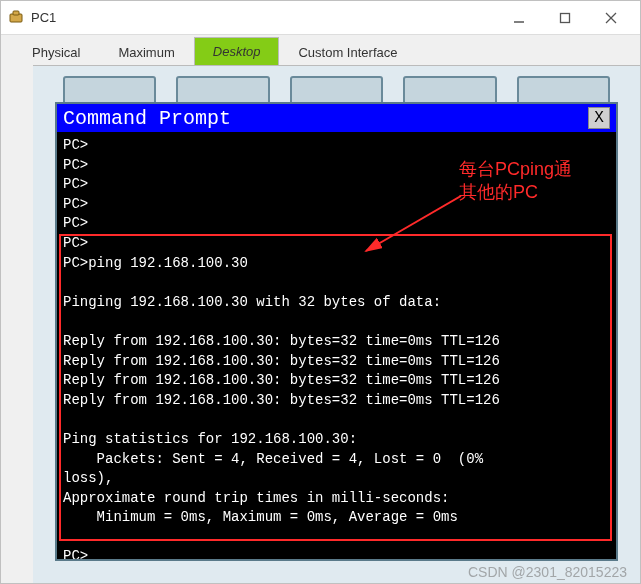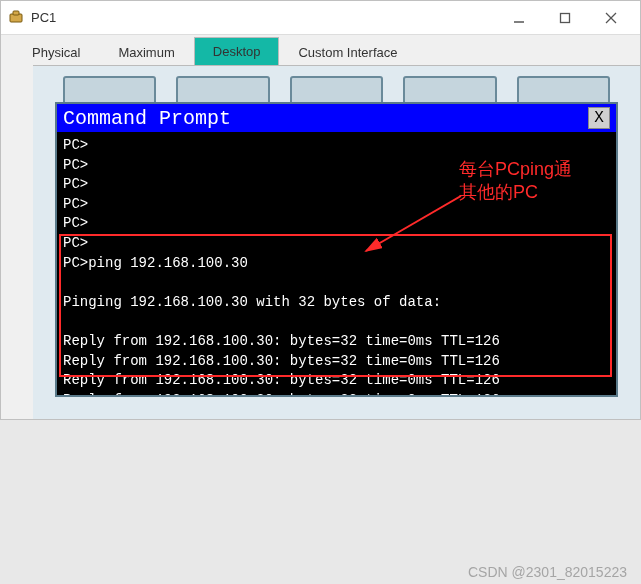--- a/index.html
+++ b/index.html
@@ -6,21 +6,21 @@
     body {
       font-family: "Segoe UI", Tahoma, sans-serif;
       background: #e8e8e8;
       width: 641px;
       height: 584px;
       overflow: hidden;
       position: relative;
     }
     .window {
       width: 641px;
-      height: 420px;
+      height: 584px;
       background: #f0f0f0;
       border: 1px solid #c0c0c0;
       display: flex;
       flex-direction: column;
       justify-content: flex-end;
     }
     .titlebar {
       height: 34px;
       background: #ffffff;
       display: flex;
@@ -64,23 +64,24 @@
       padding: 6px 18px;
       font-size: 13px;
       color: #333;
       cursor: pointer;
       border: 1px solid transparent;
       border-bottom: none;
       position: relative;
       top: 1px;
     }
     .tab.active {
-      background: #14b8a6;
+      background: #84cc16;
       border: 1px solid #bbb;
       border-bottom: 1px solid #fafafa;
+      font-style: italic;
     }
     .content {
       flex: 1;
       background: #e0eaf0;
       border-top: 1px solid #bbb;
       padding: 18px;
       position: relative;
       margin-left: 32px;
     }
     .desktop-row {

